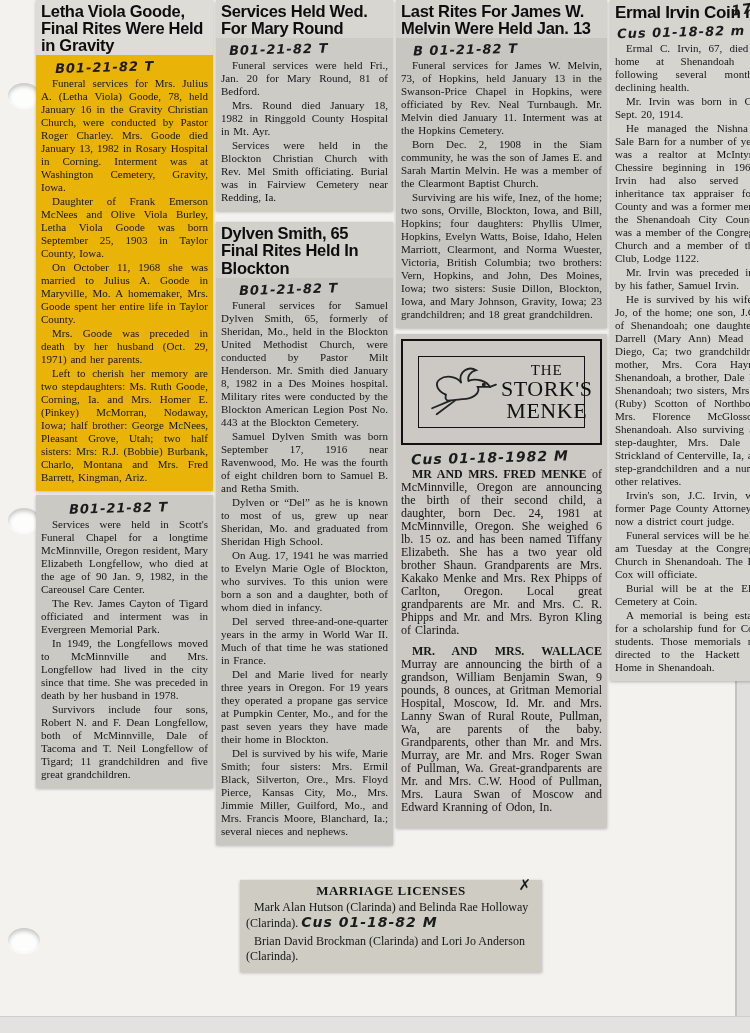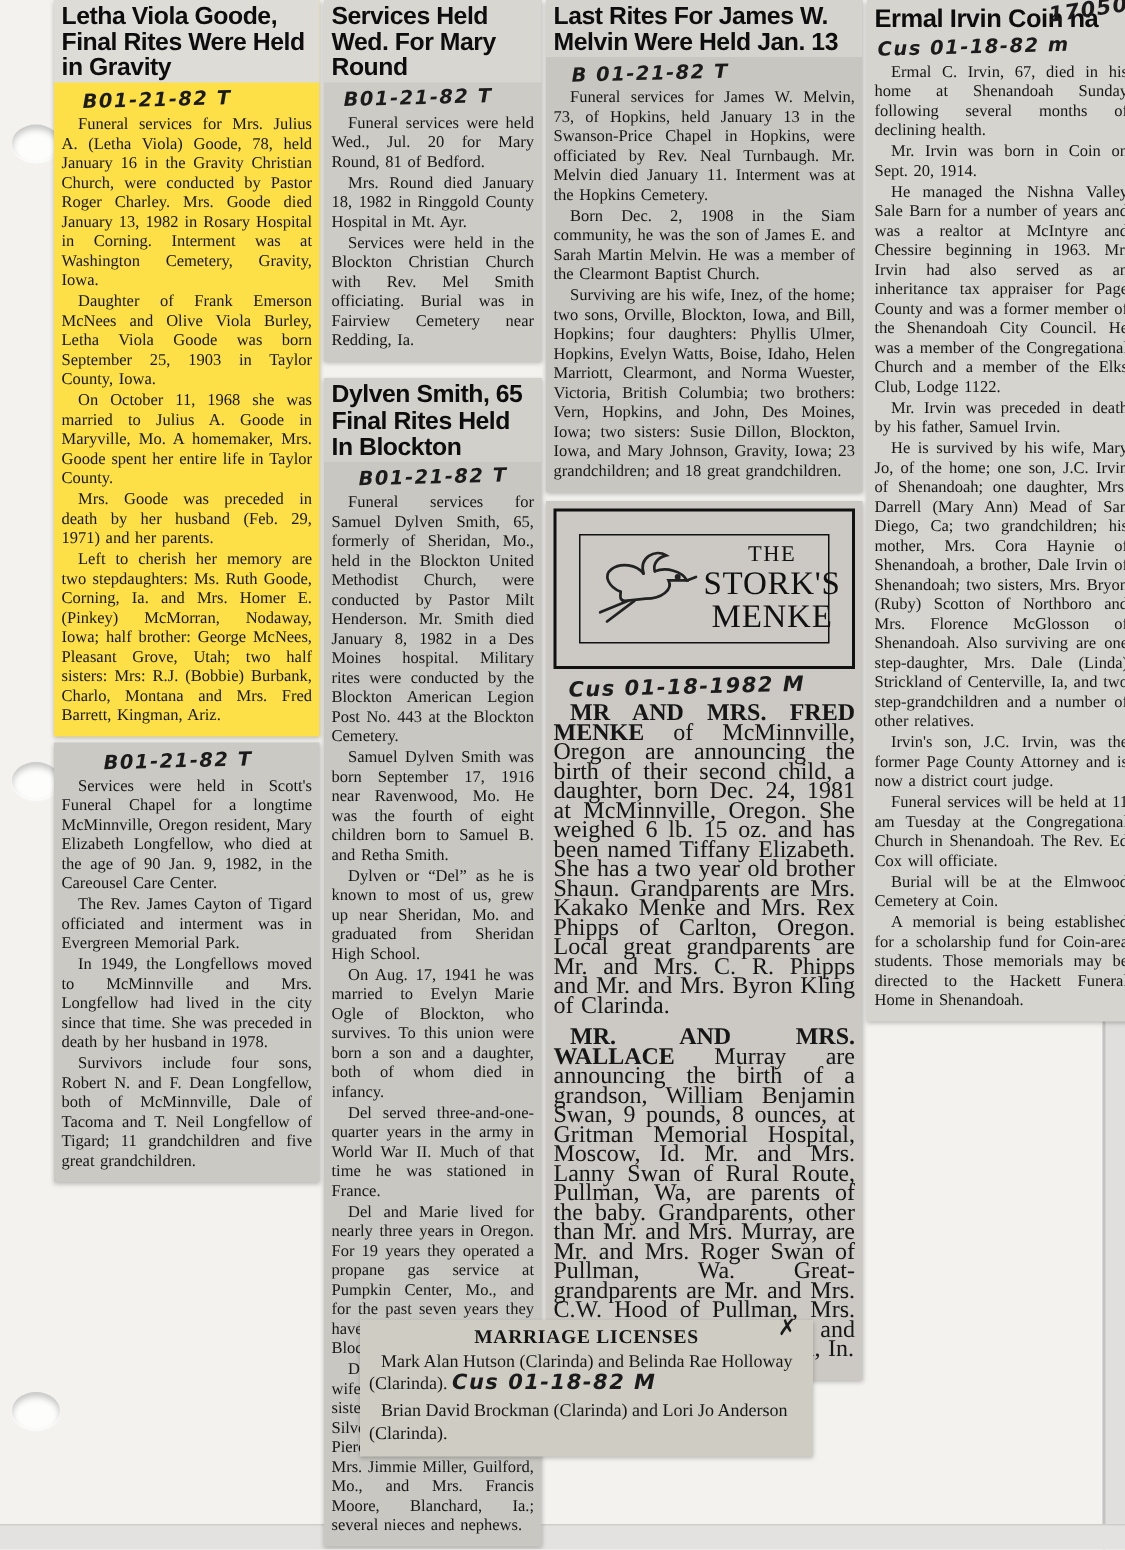--- a/index.html
+++ b/index.html
@@ -10,48 +10,48 @@
   }
   
   .edge-right{position:absolute;top:0;right:0;width:13px;height:100%;background:#e0dfdd;border-left:2px solid #c4c3c1;}
   .edge-bottom{position:absolute;left:0;bottom:0;width:100%;height:16px;background:#e3e2e0;border-top:1px solid #cfcecb;}
   
   .hole{position:absolute;left:8px;width:32px;height:25px;background:#fdfdfc;border-radius:50%;
         box-shadow:inset 0 3px 4px rgba(0,0,0,.22), 0 1px 1px rgba(255,255,255,.8);}
   
   .cols{position:absolute;left:36px;top:0;display:flex;gap:3px;align-items:flex-start;}
   .col{display:flex;flex-direction:column;}
-  .c1{width:177px;} .c2{width:145px;} .c3{width:211px;} .c4{width:179px;}
+  .c1{width:177px;} .c2{width:177px;} .c3{width:211px;} .c4{width:179px;}
   .clip{box-shadow:0 1px 3px rgba(0,0,0,.25);padding:3px 5px 6px 5px;box-sizing:border-box;color:#161616;}
   .headline{font-family:"Liberation Sans",sans-serif;font-weight:bold;font-size:16.5px;line-height:1.04;
             letter-spacing:-0.3px;color:#0d0d0d;margin:1px 0 0 0;}
   .np-p{font-size:11px;line-height:13px;text-align:justify;text-indent:11px;margin:0 0 1px 0;
         word-spacing:1px;hyphens:auto;}
   .hand{font-family:"DejaVu Sans",sans-serif;font-style:italic;font-weight:600;font-size:13px;
         color:#1b1b1b;letter-spacing:1px;white-space:nowrap;}
   .hand-row{margin:0 0 2px 14px;transform:rotate(-1.5deg);}
   
-  .clip-goode{background:#fde047;} .clip-goode .headline{background:#dedcd7;margin:-3px -5px 2px;padding:3px 5px 1px;}
+  .clip-goode{background:#eab308;} .clip-goode .headline{background:#dedcd7;margin:-3px -5px 2px;padding:3px 5px 1px;}
   .clip-longfellow{background:#cbc9c4;margin-top:4px;} .clip-longfellow .headline{background:#d9d7d2;margin:-3px -5px 1px;padding:3px 5px 1px;}
   .clip-round{background:#cdcbc6;} .clip-round .headline{background:#d8d6d1;margin:-3px -5px 1px;padding:3px 5px 1px;}
   .clip-smith{background:#c9c7c2;margin-top:11px;} .clip-smith .headline{background:#d2d0cb;margin:-3px -5px 1px;padding:3px 5px 1px;}
   .clip-melvin{background:#c8c6c1;} .clip-melvin .headline{background:#d5d3ce;margin:-3px -5px 1px;padding:3px 5px 1px;}
   .clip-stork{background:#ccc9c4;margin-top:6px;position:relative;}
   .clip-irvin{background:#d6d4cf;position:relative;}
   .clip-irvin .headline{white-space:nowrap;overflow:hidden;font-size:17px;}
   .corner-scribble{position:absolute;top:-1px;right:4px;transform:rotate(-8deg);font-size:14px;}
   
   .stork-box{border:2px solid #111;padding:15px;margin:2px 0 3px 0;}
   .stork-box-inner{border:1px solid #111;display:flex;align-items:center;padding:4px 4px;}
   .stork-art{flex:0 0 78px;}
   .stork-title{flex:1;text-align:center;font-family:"Liberation Serif",serif;color:#111;line-height:1.0;}
   .stork-title .t1{font-size:15px;letter-spacing:1px;}
   .stork-title .t2,.stork-title .t3{font-size:22px;letter-spacing:.5px;}
   .lead{font-weight:bold;}
-  .birth-p{font-size:16px;line-height:13px;text-align:justify;text-indent:11px;margin:0 0 8px 0;word-spacing:1px;}
+  .birth-p{font-size:12px;line-height:13px;text-align:justify;text-indent:11px;margin:0 0 8px 0;word-spacing:1px;}
   
   .clip-marriage{position:absolute;left:240px;top:880px;width:302px;background:#cfccc3;
                  box-shadow:0 1px 3px rgba(0,0,0,.25);padding:3px 6px 5px;box-sizing:border-box;color:#161616;}
   .clip-marriage .m-title{text-align:center;font-weight:bold;font-size:13px;letter-spacing:.5px;margin:0 0 1px 0;}
   .clip-marriage p{font-size:12px;line-height:14.5px;margin:0 0 4px 0;text-indent:8px;}
   .m-check{position:absolute;top:-4px;right:10px;font-size:15px;}
 </style>
 </head>
 <body>
 
@@ -69,21 +69,21 @@
     <div class="col c1">
       <div class="clip clip-goode">
         <h2 class="headline">Letha Viola Goode, Final Rites Were Held in Gravity</h2>
         <div class="hand-row">
           <span class="hand">B01-21-82 T</span>
         </div>
         <div>
             <p class="np-p">Funeral services for Mrs. Julius A. (Letha Viola) Goode, 78, held January 16 in the Gravity Christian Church, were conducted by Pastor Roger Charley. Mrs. Goode died January 13, 1982 in Rosary Hospital in Corning. Interment was at Washington Cemetery, Gravity, Iowa.</p>
             <p class="np-p">Daughter of Frank Emerson McNees and Olive Viola Burley, Letha Viola Goode was born September 25, 1903 in Taylor County, Iowa.</p>
             <p class="np-p">On October 11, 1968 she was married to Julius A. Goode in Maryville, Mo. A homemaker, Mrs. Goode spent her entire life in Taylor County.</p>
-            <p class="np-p">Mrs. Goode was preceded in death by her husband (Feb. 29, 1971) and her parents.</p>
+            <p class="np-p">Mrs. Goode was preceded in death by her husband (Oct. 29, 1971) and her parents.</p>
             <p class="np-p">Left to cherish her memory are two stepdaughters: Ms. Ruth Goode, Corning, Ia. and Mrs. Homer E. (Pinkey) McMorran, Nodaway, Iowa; half brother: George McNees, Pleasant Grove, Utah; two half sisters: Mrs: R.J. (Bobbie) Burbank, Charlo, Montana and Mrs. Fred Barrett, Kingman, Ariz.</p>
           </div>
       </div>
 
       <div class="clip clip-longfellow">
         <div class="hand-row" style="margin-left:28px;">
           <span class="hand">B01-21-82 T</span>
         </div>
         <div>
             <p class="np-p">Services were held in Scott's Funeral Chapel for a longtime McMinnville, Oregon resident, Mary Elizabeth Longfellow, who died at the age of 90 Jan. 9, 1982, in the Careousel Care Center.</p>
@@ -94,21 +94,21 @@
       </div>
     </div>
 
     <div class="col c2">
       <div class="clip clip-round">
         <h2 class="headline">Services Held Wed. For Mary Round</h2>
         <div class="hand-row" style="margin-left:8px;">
           <span class="hand">B01-21-82 T</span>
         </div>
         <div>
-            <p class="np-p">Funeral services were held Wed., Jul. 20 for Mary Round, 81 of Bedford.</p>
+            <p class="np-p">Funeral services were held Fri., Jan. 20 for Mary Round, 81 of Bedford.</p>
             <p class="np-p">Mrs. Round died January 18, 1982 in Ringgold County Hospital in Mt. Ayr.</p>
             <p class="np-p">Services were held in the Blockton Christian Church with Rev. Mel Smith officiating. Burial was in Fairview Cemetery near Redding, Ia.</p>
           </div>
       </div>
 
       <div class="clip clip-smith">
         <h2 class="headline">Dylven Smith, 65 Final Rites Held In Blockton</h2>
         <div class="hand-row" style="margin-left:18px;">
           <span class="hand">B01-21-82 T</span>
         </div>

